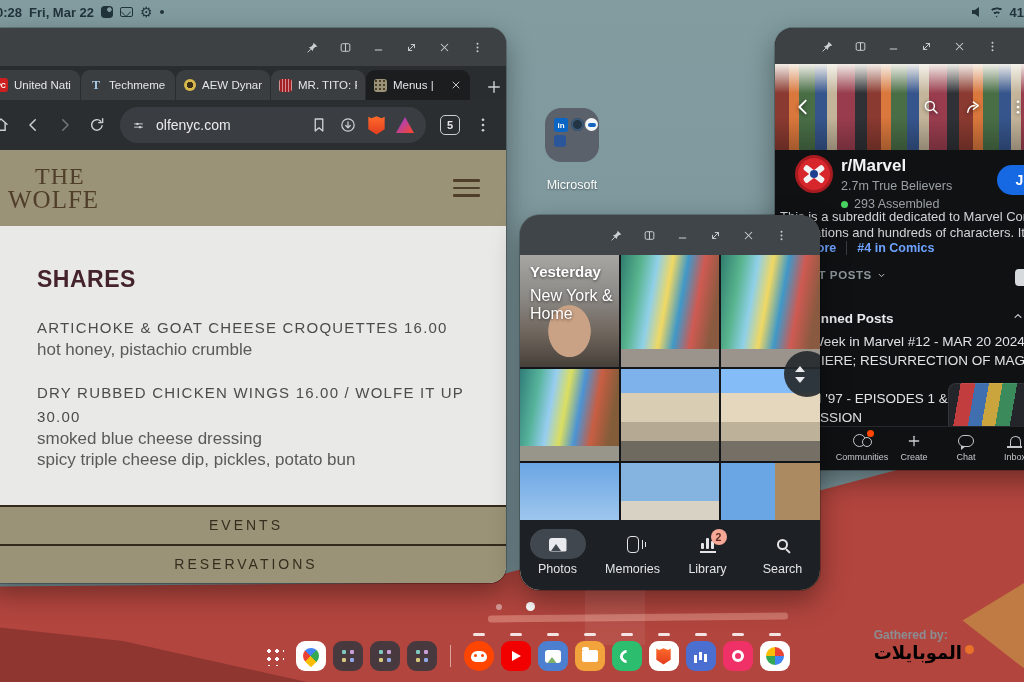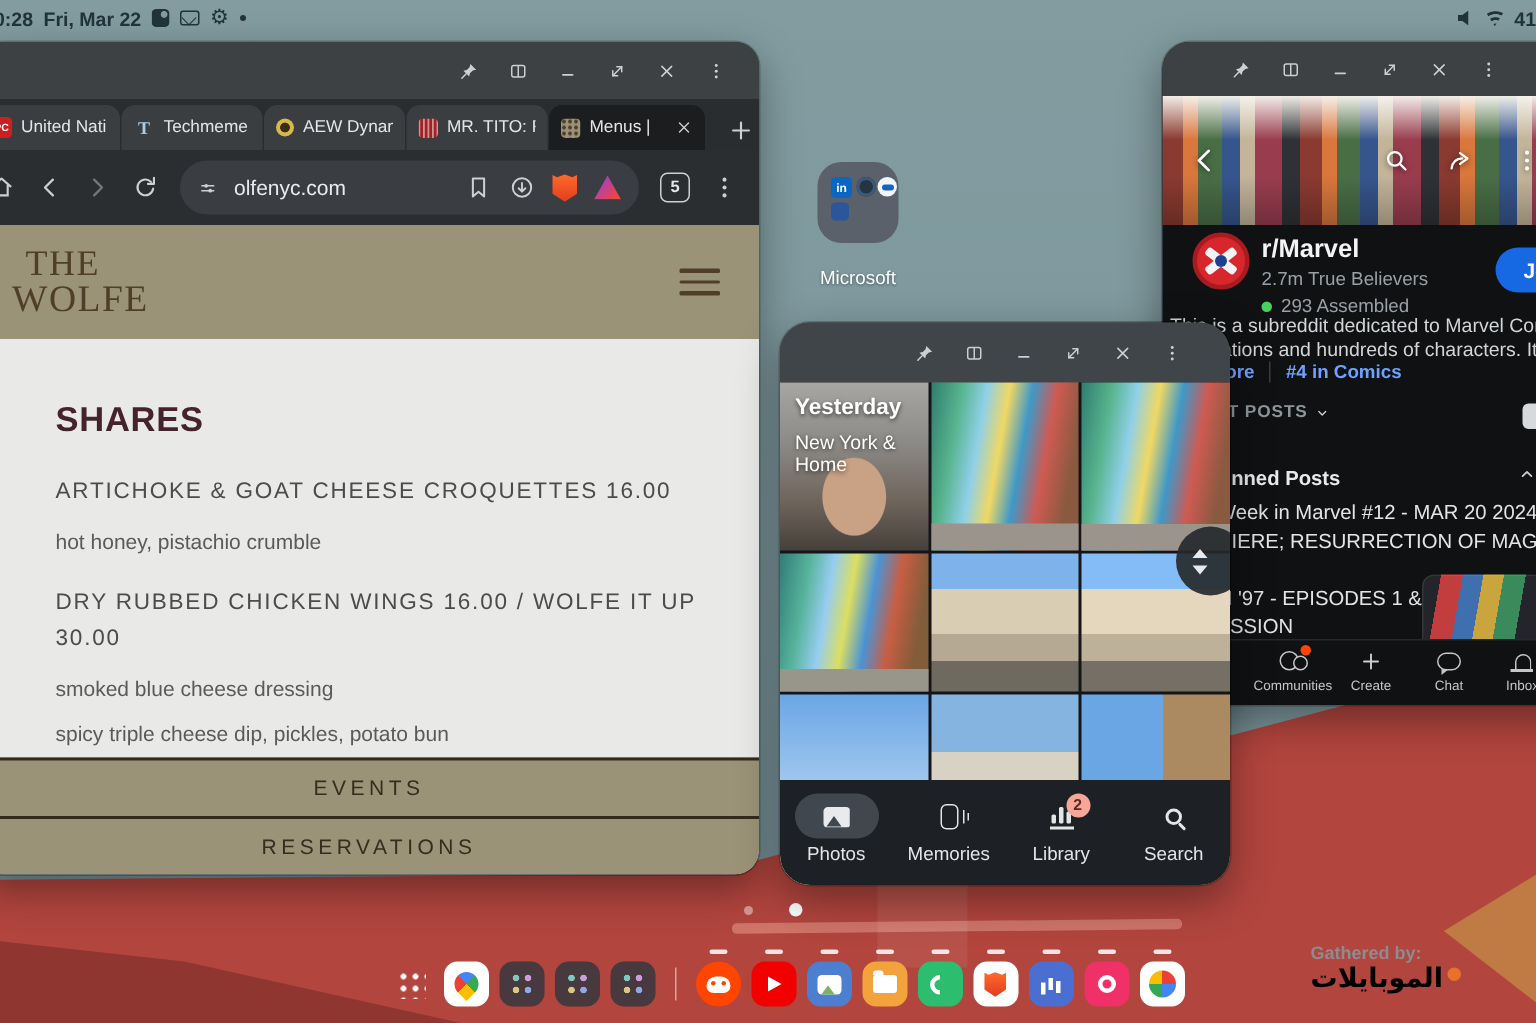--- a/index.html
+++ b/index.html
@@ -72,27 +72,27 @@
   .brave-tri { width:18px; height:16px; background:linear-gradient(135deg,#8c3df0,#ff4724);
     clip-path:polygon(50% 0, 100% 100%, 0 100%); }
   .tabcount { min-width:20px; height:20px; border:1.7px solid #ccd0d3; border-radius:5px;
     color:#e4e6e8; font-size:11px; font-weight:700; display:flex; align-items:center; justify-content:center; }
 
   
   .page { position:relative; height:433px; background:#e9e9e7; border-radius:0 0 16px 16px; overflow:hidden; }
   .site-header { height:76px; background:#9b9377; display:flex; align-items:center; }
   .logo { margin-left:22px; color:#4f3e2a; font-family:"Liberation Serif", serif; line-height:.92; }
   .logo span { display:block; font-size:25px; letter-spacing:1px; }
-  .logo span:first-child { margin-left:9px; font-size:24px; }
+  .logo span:first-child { margin-left:27px; font-size:24px; }
   .hamburger { margin-left:auto; margin-right:26px; display:flex; flex-direction:column; gap:5px; }
   .hamburger i { width:27px; height:2.6px; background:#4f3e2a; border-radius:1px; }
   .menu { padding:40px 40px 0 51px; }
   .menu h2 { font-size:23px; font-weight:700; color:#45232e; letter-spacing:.5px; margin-bottom:23px; }
   .mi-name { font-size:15px; color:#4c4c4c; letter-spacing:1.2px; line-height:1.55; margin-top:21px; }
-  .mi-desc { font-size:14px; color:#5a5a5a; margin-top:14px; }
+  .mi-desc { font-size:17px; color:#5a5a5a; margin-top:1px; }
   .page-footer { position:absolute; left:0; right:0; bottom:0; }
   .fbtn { height:39px; background:#9b9377; border-top:2px solid #332a1c; color:#352d1e;
     font-size:14px; letter-spacing:3px; text-align:center; line-height:37px; }
 
   
   #photos { left:520px; top:215px; width:300px; height:375px; z-index:4; background:#404040; border-radius:20px; }
   .p-titlebar { height:40px; background:#404549; display:flex; align-items:center; justify-content:center; padding-left:58px; }
   .p-titlebar .win-controls { gap:20px; }
   .p-grid { position:absolute; left:0; right:0; top:40px; bottom:0; display:grid;
     grid-template-columns:1fr 1fr 1fr; grid-template-rows:112px 92px 1fr; gap:2px; background:#141518; }
@@ -102,21 +102,21 @@
       linear-gradient(180deg,#a8a6a2 0%,#8d8b88 35%,#6f655c 70%,#46403a 100%); }
   .t-mural { background:
       linear-gradient(0deg,#9a948c 0 16%, rgba(0,0,0,0) 16%),
       linear-gradient(100deg,#2f7d6e,#58b48e 18%,#8fd0e8 32%,#f0d863 45%,#3f98c8 58%,#cf5a52 72%,#8a5a40 88%); }
   .t-bldg { background:linear-gradient(180deg,#7db3ea 0 26%,#d9cdb4 26% 58%,#b5a993 58% 78%,#6f6a60 78%); }
   .t-sky { background:linear-gradient(180deg,#6ba6e4,#a9cdf0 55%,#ddd8cc 85%); }
   .t-van { background:linear-gradient(180deg,#86b4e0 0 30%,#d8d2c4 30% 55%,#9b958b 55% 80%,#7c766c 80%); }
   .t-tree { background:linear-gradient(90deg,#6ba6e4 0 55%,#ab8a62 55%); }
   .tile-overlay { position:absolute; left:10px; top:8px; color:#fff; text-shadow:0 1px 3px rgba(0,0,0,.6); }
   .ov-date { font-size:15px; font-weight:700; }
-  .ov-loc { font-size:13px; margin-top:7px; font-weight:400; }
+  .ov-loc { font-size:16px; margin-top:7px; font-weight:400; }
   .scrubber { position:absolute; right:-10px; top:96px; width:46px; height:46px; border-radius:50%;
     background:rgba(38,41,45,.92); display:flex; flex-direction:column; align-items:center; justify-content:center; gap:5px; }
   .scrub-up { width:0; height:0; border-left:5px solid transparent; border-right:5px solid transparent; border-bottom:6px solid #e8eaed; margin-right:14px;}
   .scrub-dn { width:0; height:0; border-left:5px solid transparent; border-right:5px solid transparent; border-top:6px solid #e8eaed; margin-right:14px;}
   .p-nav { position:absolute; left:0; right:0; bottom:0; height:70px; background:#1d2024;
     border-radius:0 0 20px 20px; display:flex; align-items:stretch; z-index:2; }
   .pn-item { flex:1; display:flex; flex-direction:column; align-items:center; justify-content:center; gap:7px; position:relative; }
   .pn-label { font-size:12.5px; color:#e3e5e7; }
   .pn-pill { position:absolute; top:9px; left:50%; transform:translateX(-50%); width:56px; height:30px;
     border-radius:15px; background:#41474f; }

